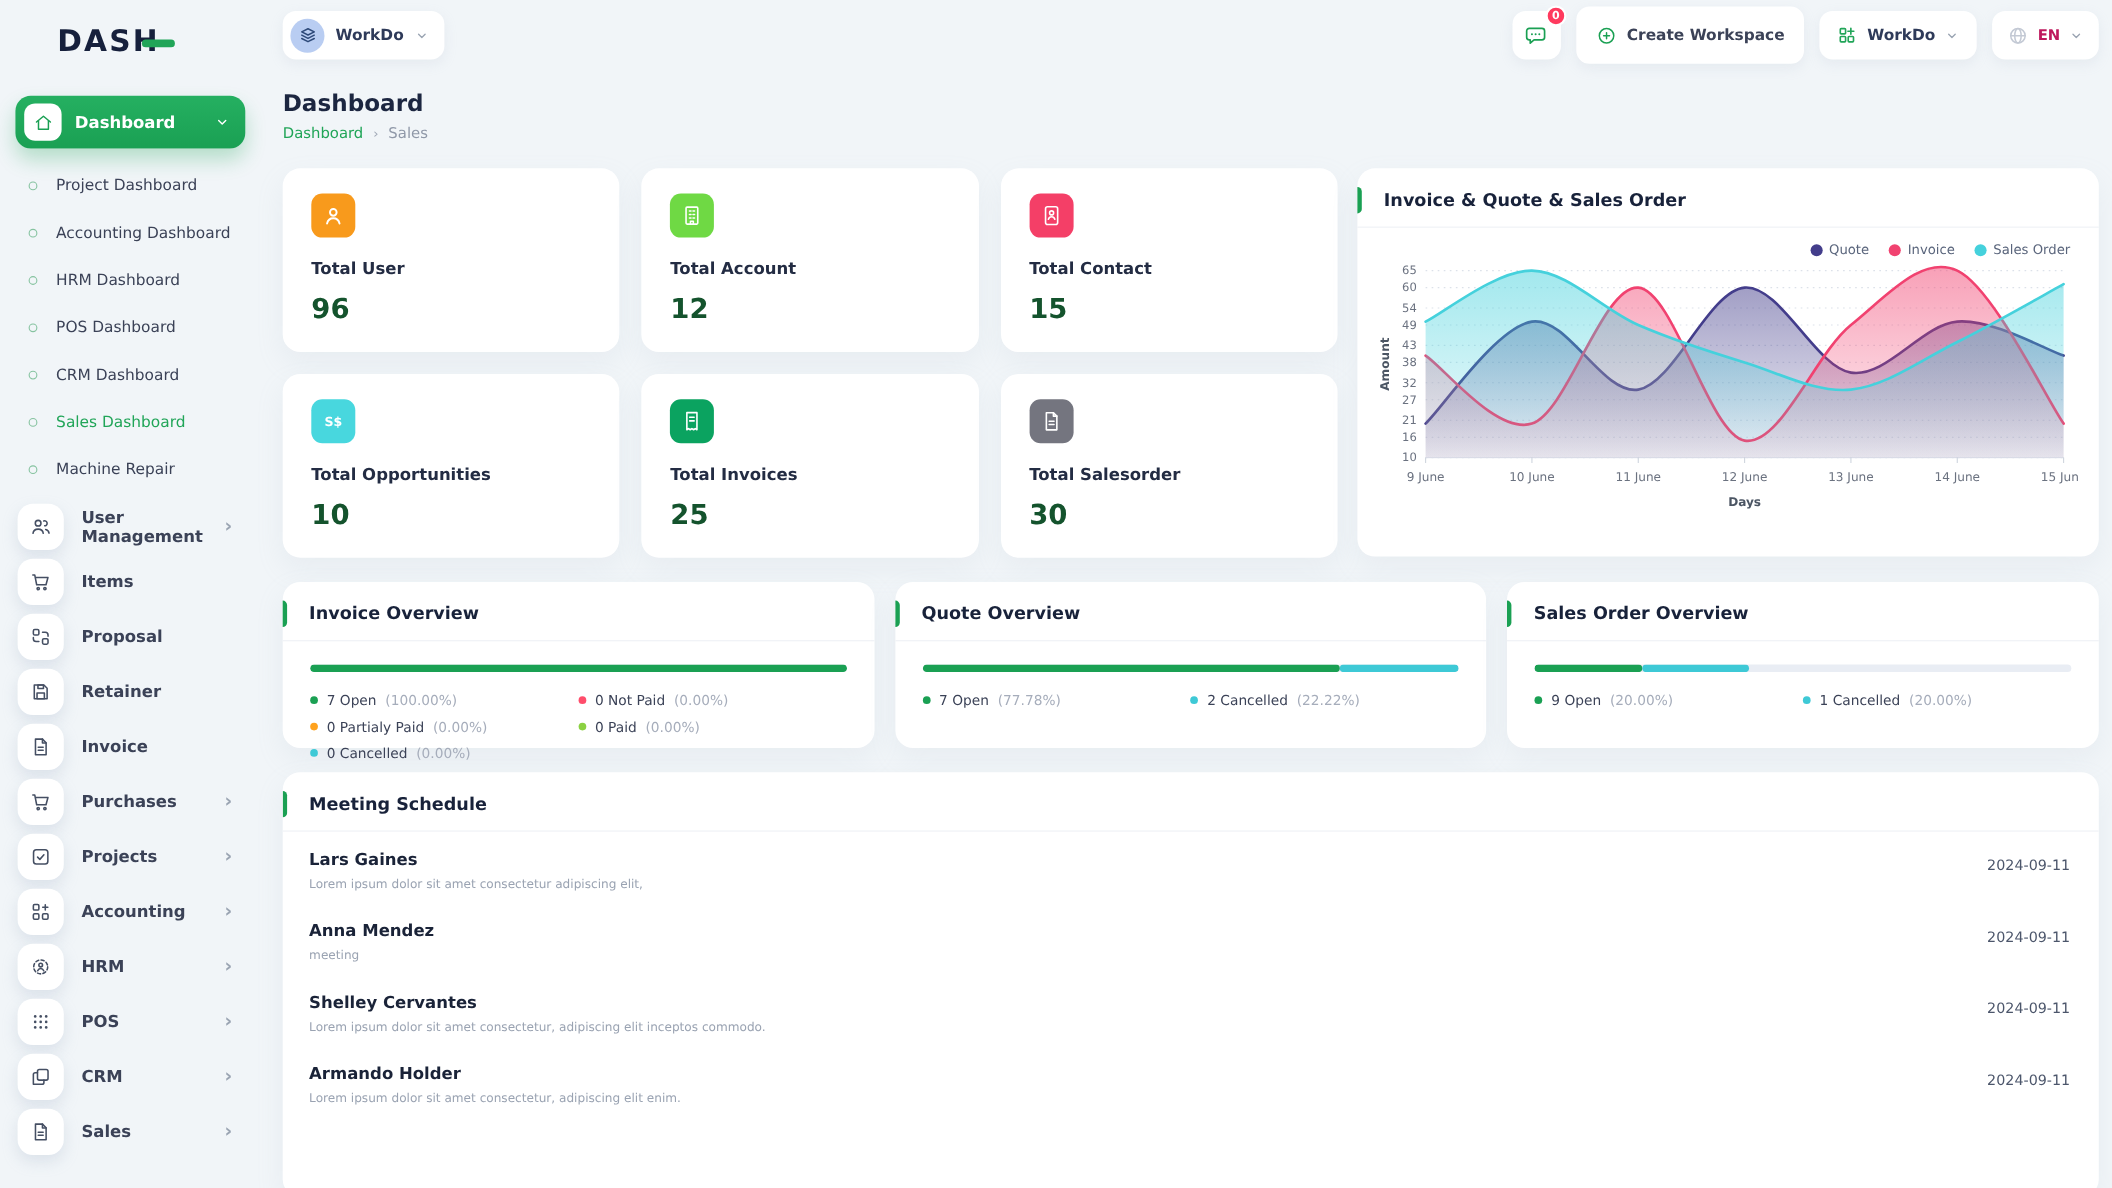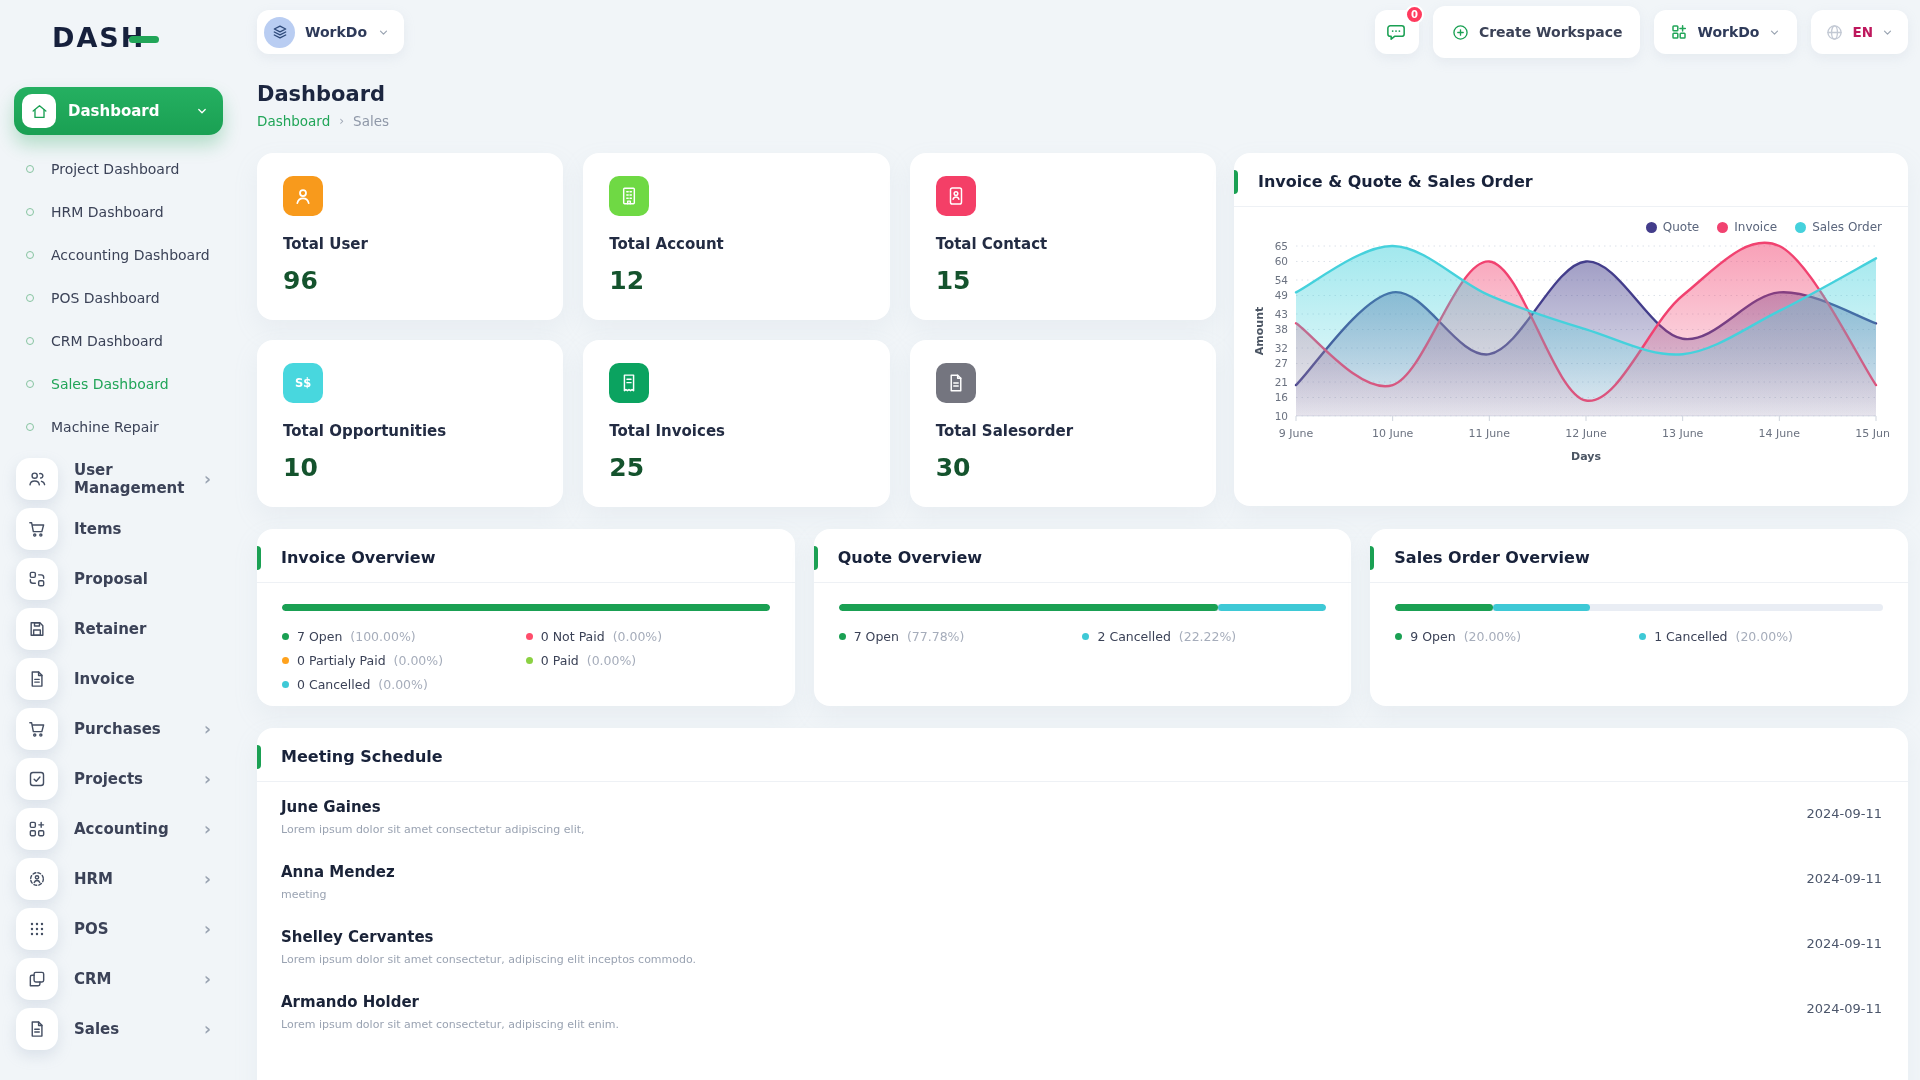--- a/index.html
+++ b/index.html
@@ -55,21 +55,21 @@
   .card{background:#fff;border-radius:16px;box-shadow:0 10px 24px rgba(169,184,200,.13);position:relative;}
   .card-head{position:relative;padding:19px 24px 15px;border-bottom:1px solid #eef1f5;}
   .accent{position:absolute;left:0;top:17px;width:4px;height:24px;background:#1aa053;border-radius:0 4px 4px 0;}
   .card-title{font-size:16px;font-weight:700;color:#18223a;}
   .chart-card{height:353px;}
   .legend-row{display:flex;justify-content:flex-end;gap:18px;padding:13px 26px 0;}
   .legend-item{display:flex;align-items:center;gap:6px;font-size:12px;color:#5a657c;}
   .legend-dot{width:11px;height:11px;border-radius:50%;}
   .chart-wrap{padding:0 14px 0 16px;}
   .ov-grid{display:grid;grid-template-columns:repeat(3,1fr);gap:19px;margin-top:22px;}
-  .ov-card{height:177px;}
+  .ov-card{height:151px;}
   .ov-body{padding:21px 25px 0;}
   .pbar{height:7px;border-radius:8px;background:#e9edf4;display:flex;overflow:hidden;margin-bottom:18px;}
   .pbar-seg{height:100%;border-radius:8px;}
   .ov-legend{display:grid;grid-template-columns:1fr 1fr;row-gap:9px;font-size:12.5px;}
   .ov-leg-item{display:flex;align-items:center;gap:8px;}
   .ov-dot{width:7px;height:7px;border-radius:50%;flex:none;}
   .ov-txt{color:#3b4257;}
   .ov-pct{color:#a6adbb;margin-left:4px;}
   .meet-card{margin-top:22px;height:386px;overflow:hidden;}
   .meet-item{position:relative;padding:16px 24px 11px;}
@@ -101,26 +101,26 @@
       </span>
   </div>
   <nav class="subnav" id="subnav">
   <div class="subnav-item">
     <span class="bullet"></span>
     <span>Project Dashboard</span>
   </div>
 
   <div class="subnav-item">
     <span class="bullet"></span>
-    <span>HRM Dashboard</span>
+    <span>Accounting Dashboard</span>
   </div>
 
   <div class="subnav-item">
     <span class="bullet"></span>
-    <span>Accounting Dashboard</span>
+    <span>HRM Dashboard</span>
   </div>
 
   <div class="subnav-item">
     <span class="bullet"></span>
     <span>POS Dashboard</span>
   </div>
 
   <div class="subnav-item">
     <span class="bullet"></span>
     <span>CRM Dashboard</span>
@@ -623,21 +623,21 @@
   </div>
 </div>
 
   <div class="card meet-card">
     <div class="card-head">
       <span class="accent"></span>
       <span class="card-title">Meeting Schedule</span>
     </div>
     <div id="meet-list">
   <div class="meet-item">
-    <div class="meet-name">June Gaines</div>
+    <div class="meet-name">Lars Gaines</div>
     <div class="meet-desc">Lorem ipsum dolor sit amet consectetur adipiscing elit,</div>
     <div class="meet-date">2024-09-11</div>
   </div>
 
   <div class="meet-item">
     <div class="meet-name">Anna Mendez</div>
     <div class="meet-desc">meeting</div>
     <div class="meet-date">2024-09-11</div>
   </div>
 

